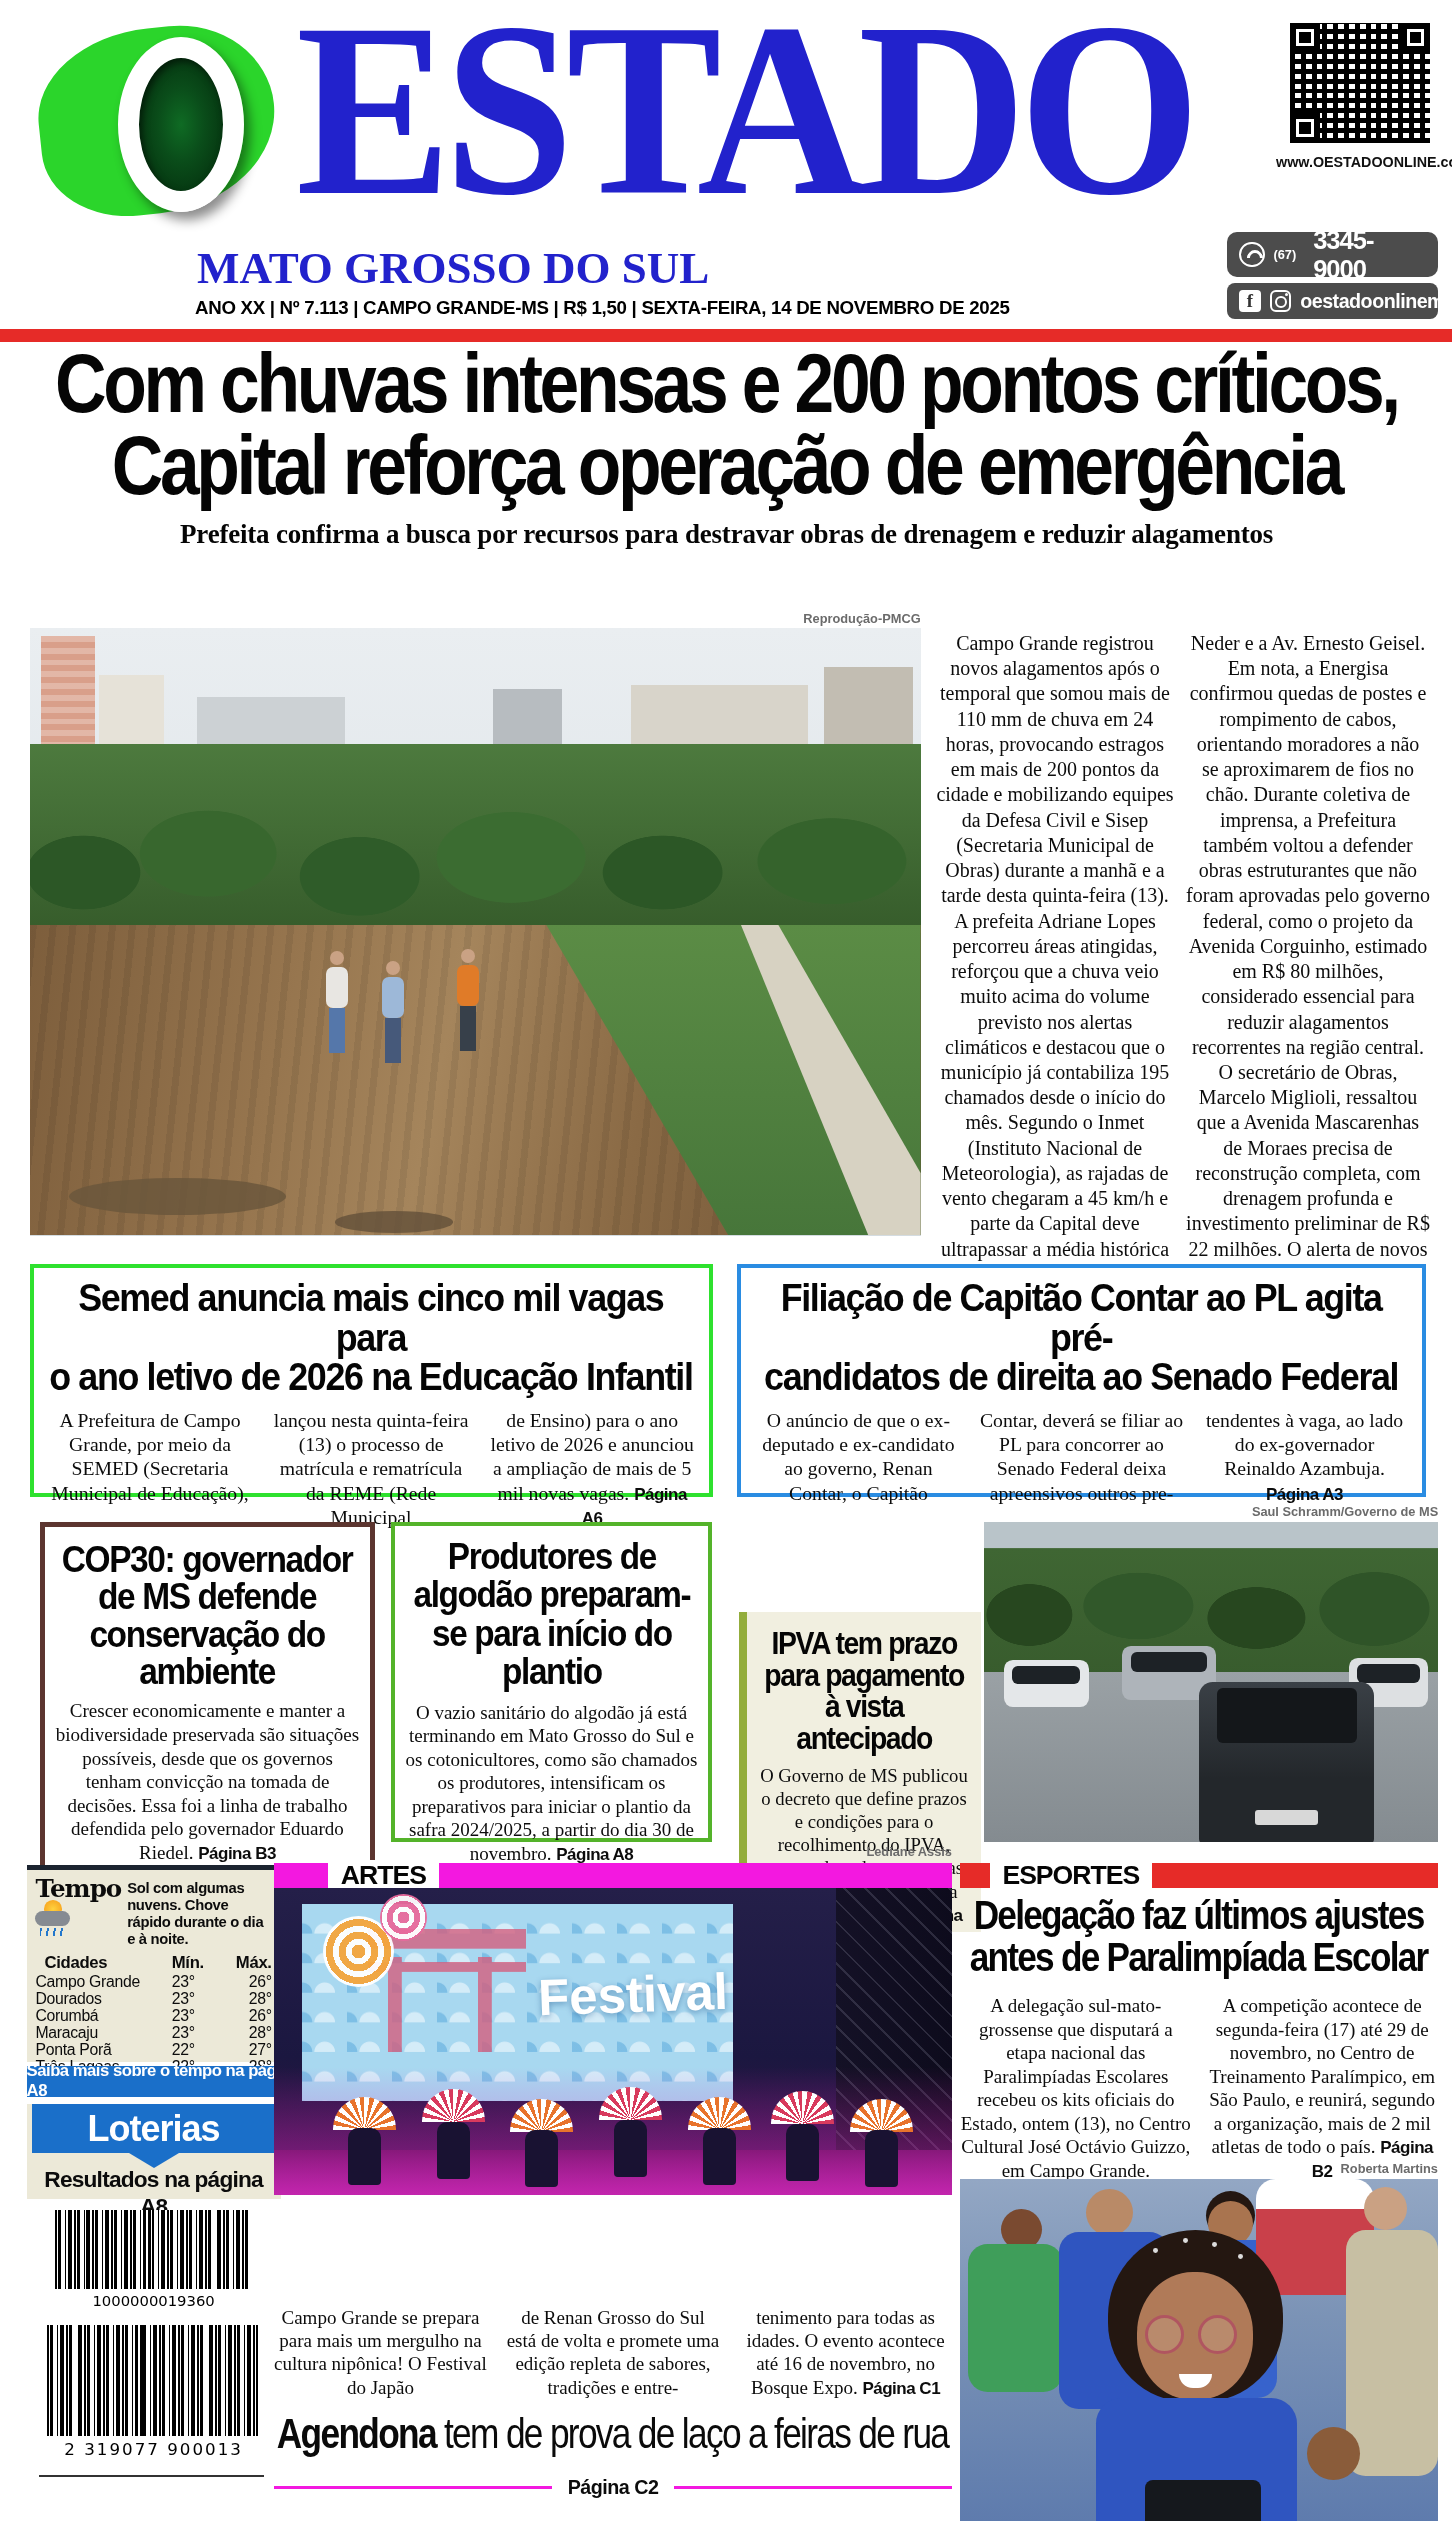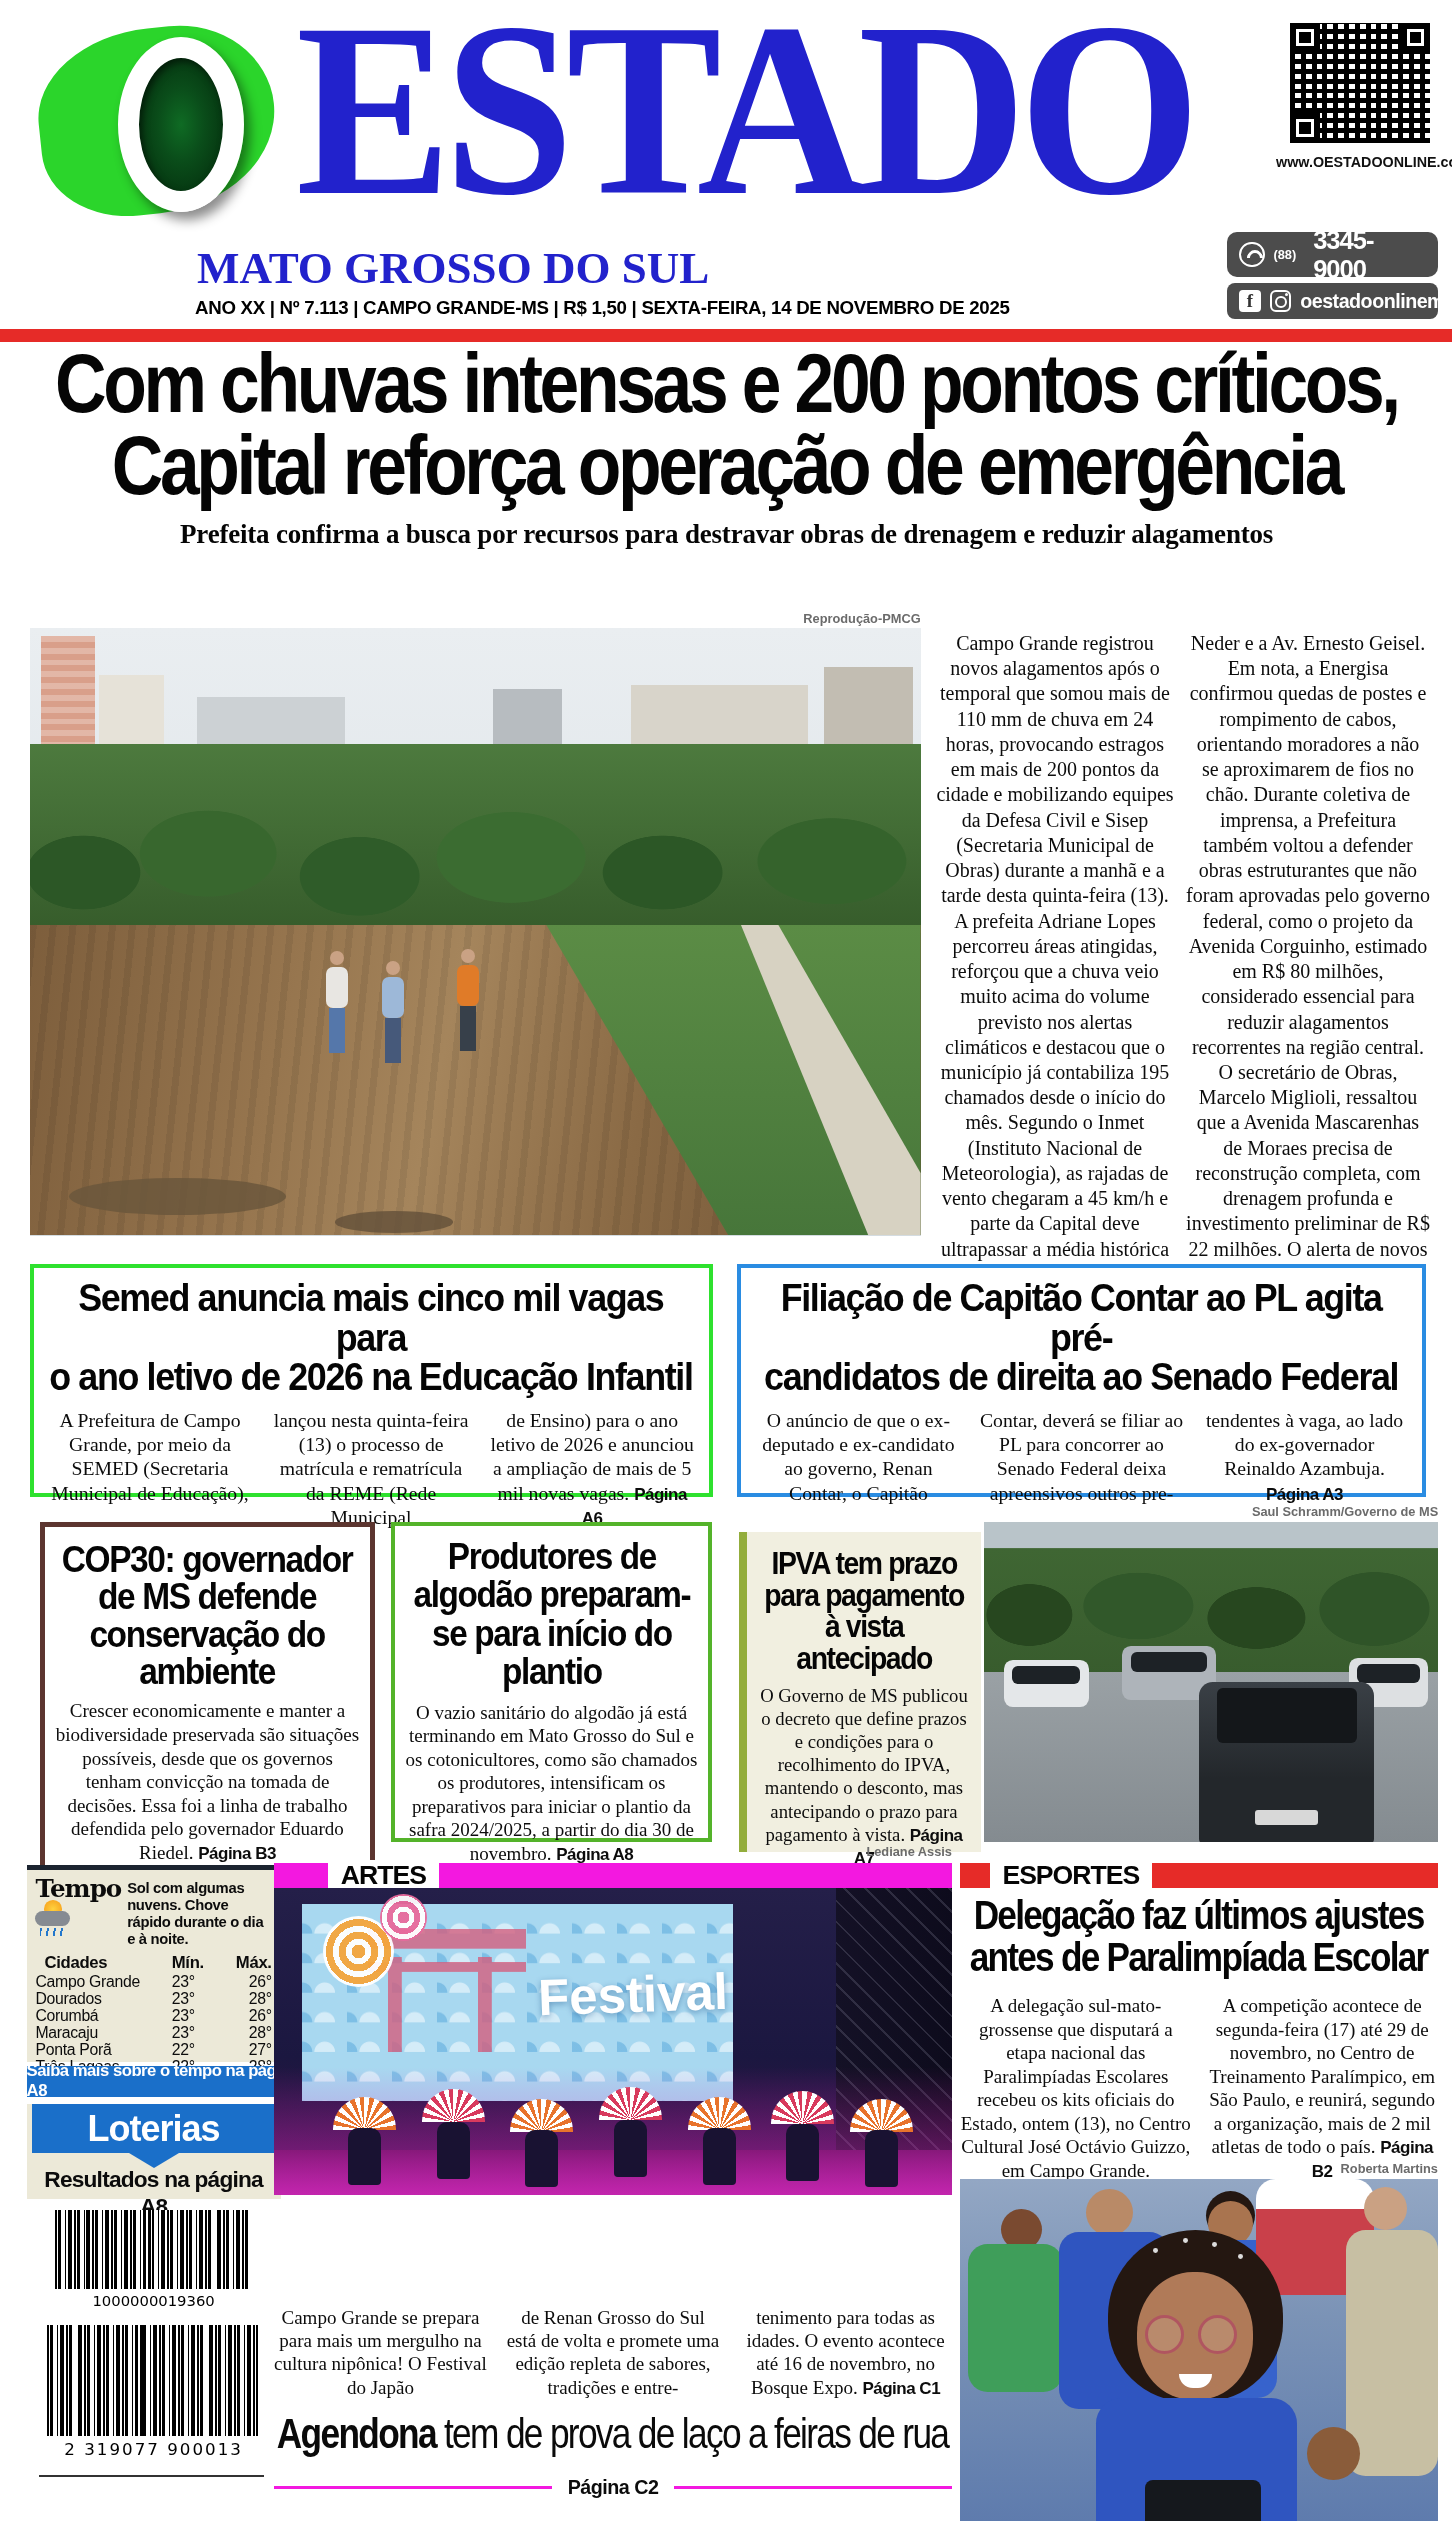--- a/index.html
+++ b/index.html
@@ -122,21 +122,21 @@
   .nbox{position:absolute;background:#fff;padding:9.9px 13.8px;}
   .nbox .title{font:800 39px/1.02 "Liberation Sans";letter-spacing:-1.5px;text-align:center;color:#050505;}
   .nbox .cols{display:flex;gap:15.8px;margin-top:10.8px;}
   .nbox .bcol{flex:1;font:400 19.7px/1.23 "Liberation Serif",serif;text-align:center;}
   .box-semed{left:29.6px;top:1264px;width:683px;height:233px;border:4.9px solid var(--boxgreen);}
   .box-contar{left:737px;top:1264px;width:689px;height:233px;border:4.9px solid var(--boxblue);}
   .mid-title{font:800 36px/1.04 "Liberation Sans";letter-spacing:-1.5px;text-align:center;color:#050505;}
   .mid-body{margin-top:8.9px;font:400 19px/1.24 "Liberation Serif",serif;text-align:center;}
   .box-cop{left:40px;top:1522px;width:335px;height:372px;border:5.9px solid var(--boxbrown);padding:13.8px 9.9px;background:#fff;}
   .box-alg{left:391px;top:1522px;width:321px;height:320px;border:4.9px solid #54b32a;padding:11.8px 9.9px;background:#fff;}
-  .box-ipva{left:739px;top:1532px;width:242px;height:320px;background:#f1efe0;border-left:8.9px solid var(--olive);padding:15.8px 9.9px;}
+  .box-ipva{left:739px;top:1612px;width:242px;height:320px;background:#f1efe0;border-left:8.9px solid var(--olive);padding:15.8px 9.9px;}
   .box-ipva .mid-title{font-size:30.5px;}
   .box-ipva .mid-body{font-size:18.7px;}
 
   
   .tempo-box{left:26.6px;top:1865px;width:254px;height:197px;background:var(--cream);border-top:5.9px solid #1c2430;padding:6.9px 8.9px 3.9px;}
   .tempo-hd{display:flex;gap:5.9px;}
   .tempo-title{font:800 24.6px/23.6px "DejaVu Serif",serif;letter-spacing:-1px;}
   .w-icon{position:relative;width:37px;height:31.5px;margin-top:2px;}
   .w-sun{position:absolute;top:-2px;left:8.9px;width:17.7px;height:17.7px;border-radius:50%;background:radial-gradient(#ffd23e,#f59a1a);}
   .w-cloud{position:absolute;top:8.9px;left:0;width:35px;height:14.8px;border-radius:9.9px;background:#868b92;}
@@ -196,21 +196,21 @@
     <div class="qr-f" style="left:4.9px;top:4.9px;"></div>
     <div class="qr-f" style="right:4.9px;top:4.9px;"></div>
     <div class="qr-f" style="left:4.9px;bottom:4.9px;"></div>
   </div>
   <div class="abs website">www.OESTADOONLINE.com.br</div>
 
   <div class="abs mgs">MATO GROSSO DO SUL</div>
 
   <div class="abs cbox phone">
     <span class="icon-phone"></span>
-    <span class="ph-area">(88)</span>
+    <span class="ph-area">(67)</span>
     <span class="ph-num">3345-9000</span>
   </div>
   <div class="abs cbox social">
     <span class="icon-fb">f</span>
     <span class="icon-ig"></span>
     <span class="social-handle">oestadoonlinems</span>
   </div>
 
   <div class="abs dateline">ANO XX  |  Nº 7.113 |  CAMPO GRANDE-MS  |  R$ 1,50  |  SEXTA-FEIRA, 14 DE NOVEMBRO DE 2025</div>
   <div class="abs redbar"></div>

